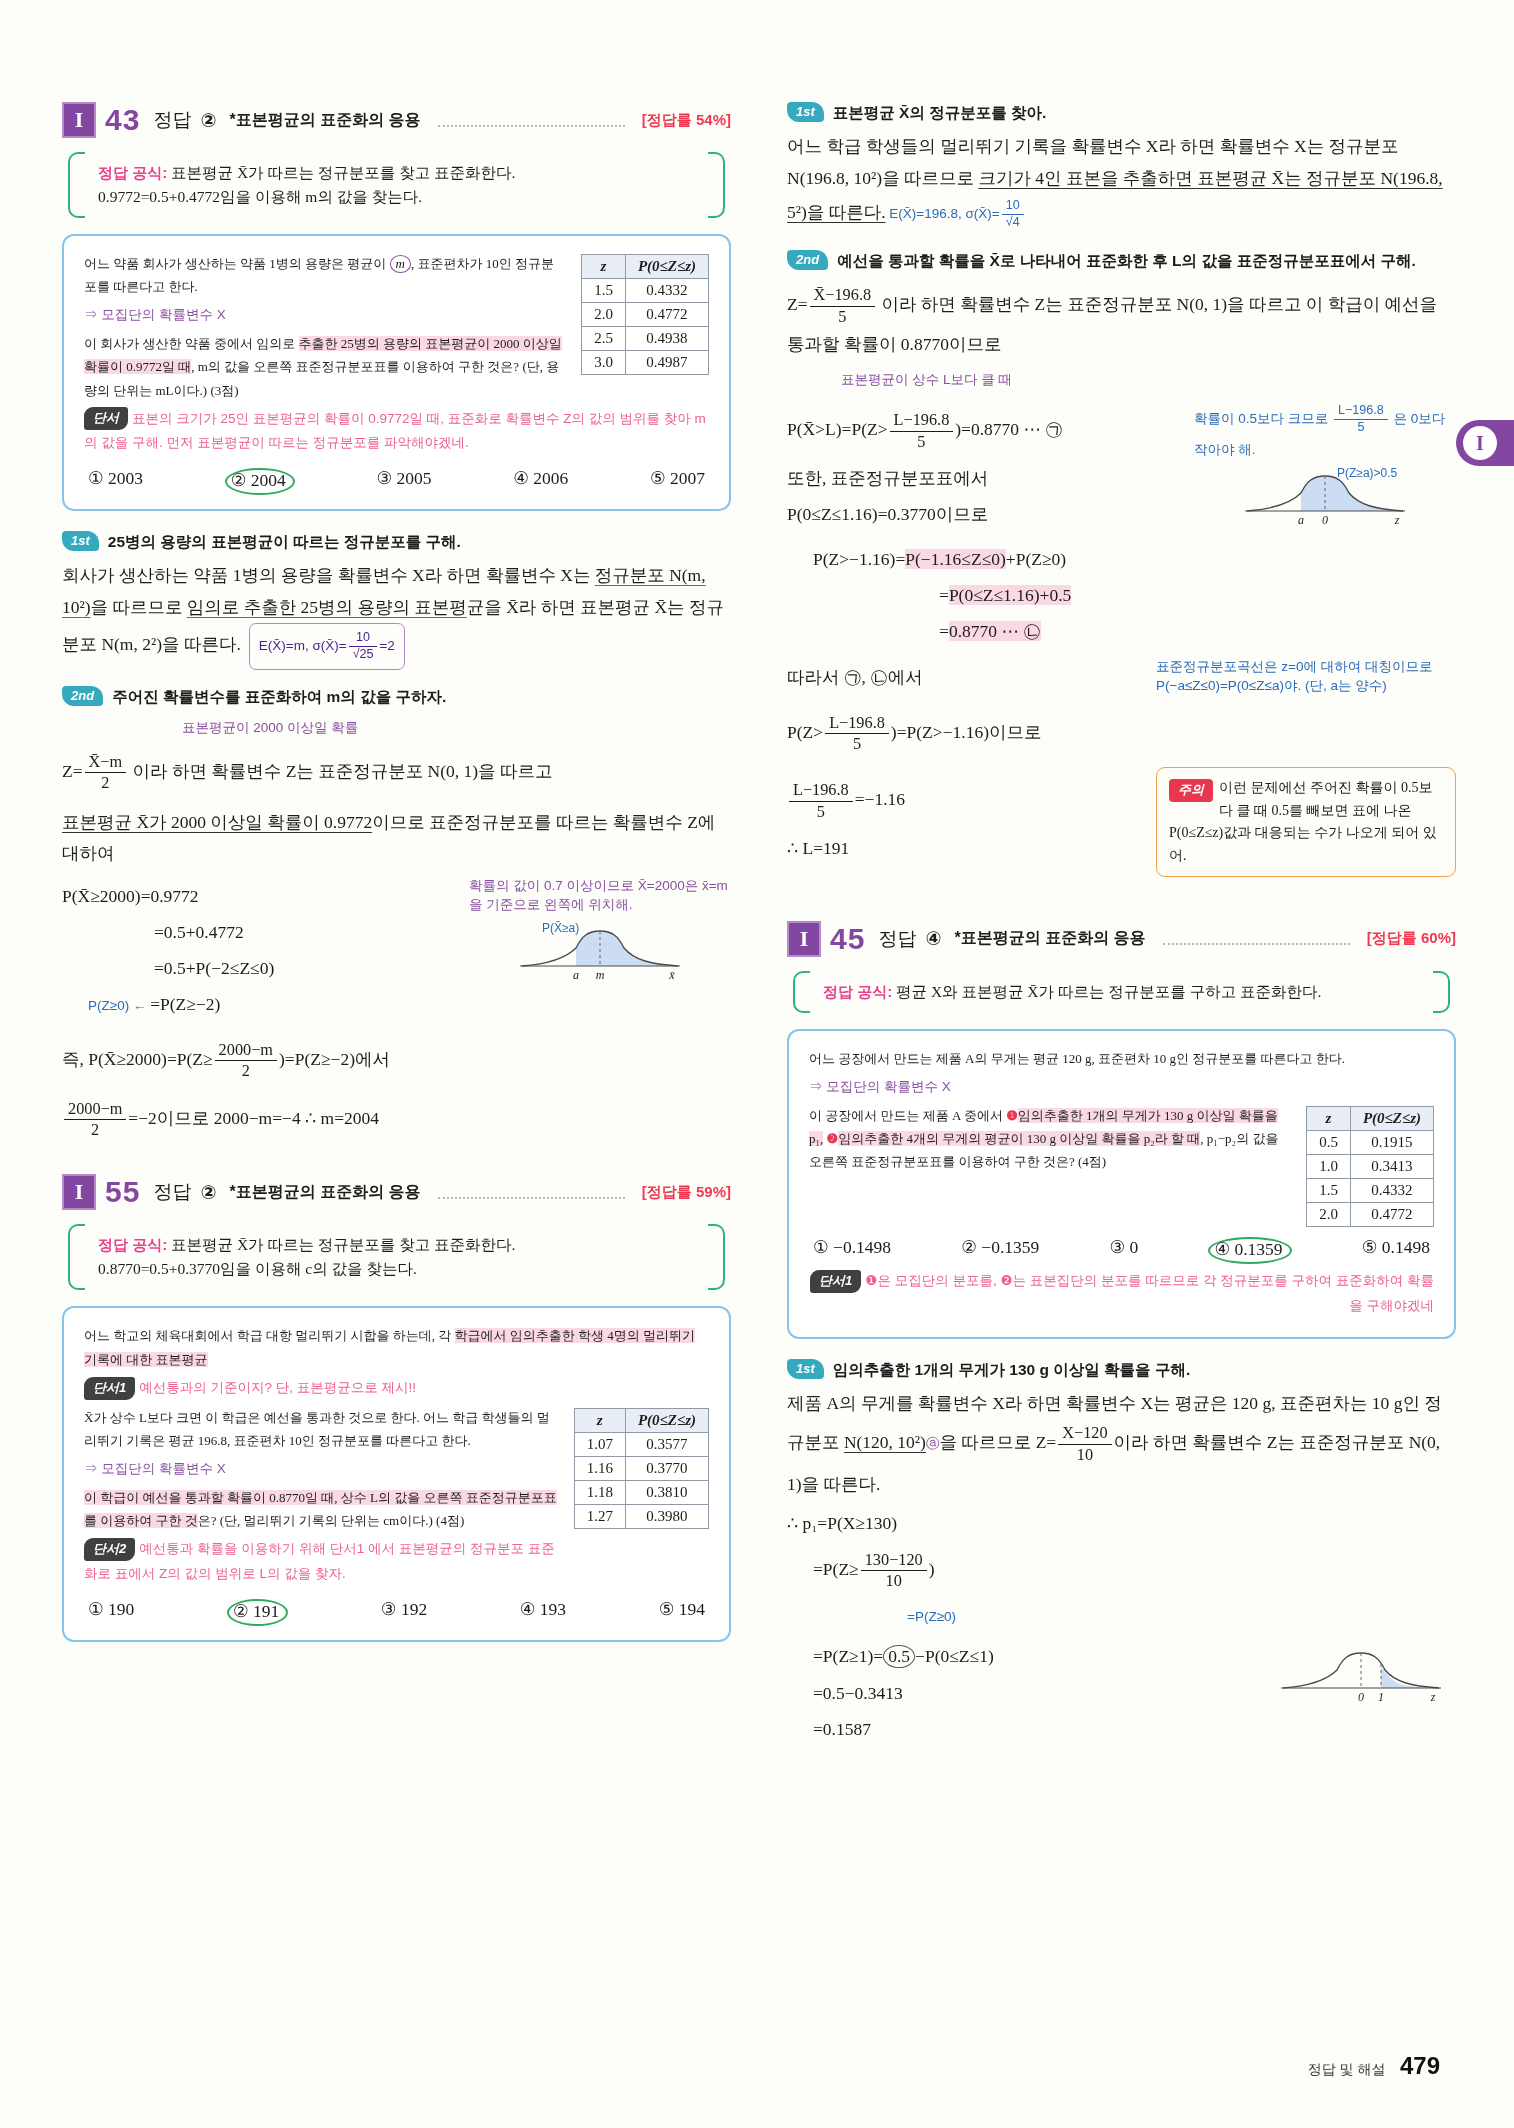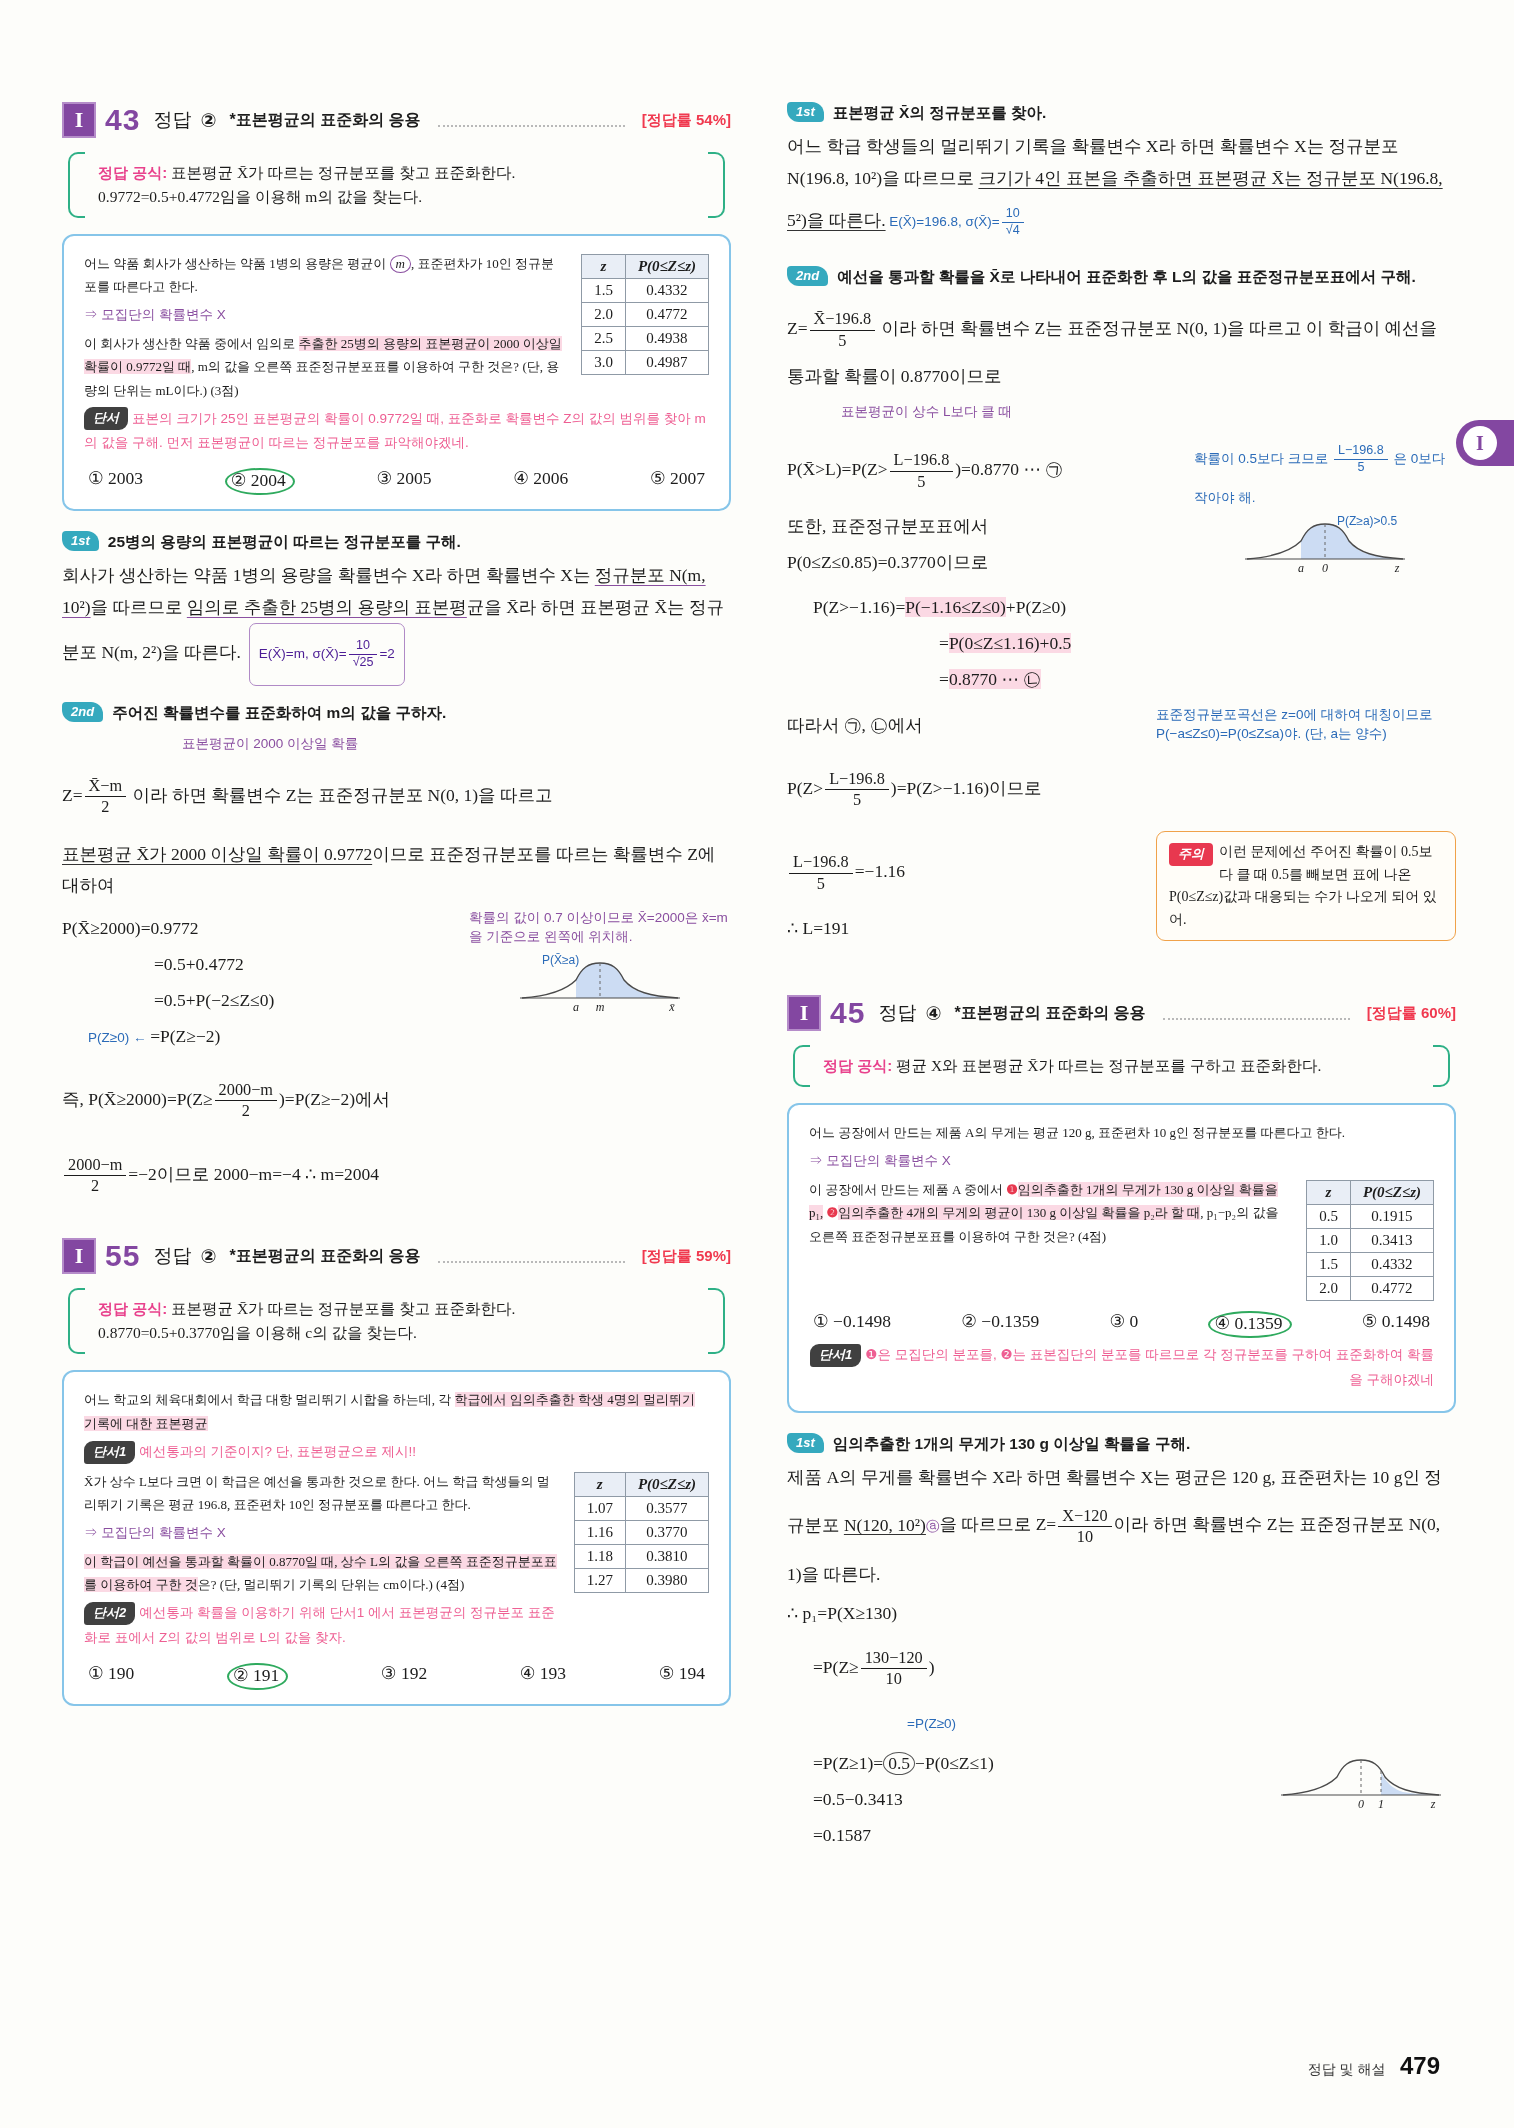--- a/index.html
+++ b/index.html
@@ -58,21 +58,21 @@
   .oval { border:1.5px solid #555; border-radius:50%; padding:0 4px 1px 4px; }
   .pbox { display:inline-block; border:1.2px solid #b08ac6; border-radius:7px; color:#4c1d95;
           font-size:13.5px; font-family:"Liberation Sans",sans-serif; padding:2px 9px; margin-left:8px; vertical-align:middle; }
   .rd { color:#e8384f; font-weight:bold; }
 
   
   .para { font-size:17.5px; line-height:1.8; margin:4px 0; }
   .eq { font-size:17.5px; margin:9px 0; line-height:1.55; }
   .in { padding-left:92px; }
   .in2 { padding-left:26px; }
-  .frac { display:inline-flex; flex-direction:column; text-align:center; vertical-align:middle; line-height:1.25; font-size:0.93em; margin:12px 2px; }
+  .frac { display:inline-flex; flex-direction:column; text-align:center; vertical-align:middle; line-height:1.25; font-size:0.93em; margin:4px 2px; }
   .fn { border-bottom:1.2px solid currentColor; padding:0 4px; }
   .fd { padding:0 4px; }
 
   .eqrow { display:flex; gap:14px; align-items:flex-start; }
   .eqcol { flex:1; min-width:0; }
   .sidecol { width:262px; flex:0 0 auto; padding-top:2px; }
   .sidecol .curvewrap { margin-top:6px; text-align:center; }
 
   
   .curve { width:168px; height:64px; }
@@ -299,21 +299,21 @@
             </span> 이라 하면 확률변수 Z는 표준정규분포 N(0, 1)을 따르고 이 학급이 예선을 통과할 확률이 0.8770이므로</p>
         <div class="noterow"><span class="np" style="margin-left:54px">표본평균이 상수 L보다 클 때</span></div>
 
         <div class="eqrow">
           <div class="eqcol">
             <p class="eq">P(X̄&gt;L)=P(Z&gt;<span class="frac">
                   <span class="fn">L−196.8</span>
                   <span class="fd">5</span>
                 </span>)=0.8770 ⋯ ㉠</p>
             <p class="eq">또한, 표준정규분포표에서</p>
-            <p class="eq">P(0≤Z≤0.85)=0.3770이므로</p>
+            <p class="eq">P(0≤Z≤1.16)=0.3770이므로</p>
           </div>
           <div class="sidecol">
             <span class="nb">확률이 0.5보다 크므로 <span class="frac">
                   <span class="fn">L−196.8</span>
                   <span class="fd">5</span>
                 </span> 은 0보다 작아야 해.</span>
             <div class="curvewrap">
               <svg class="curve" viewBox="0 0 168 64">
                 <path class="cfill" d="M60,46 L60,28 C66,16 72,11 84,11 C96,11 102,16 108,28 C116,40 132,44 162,46 Z"></path>
                 <path class="cline" d="M6,46 C34,44 50,38 60,28 C66,16 72,11 84,11 C96,11 102,16 108,28 C118,40 134,44 162,46"></path>

